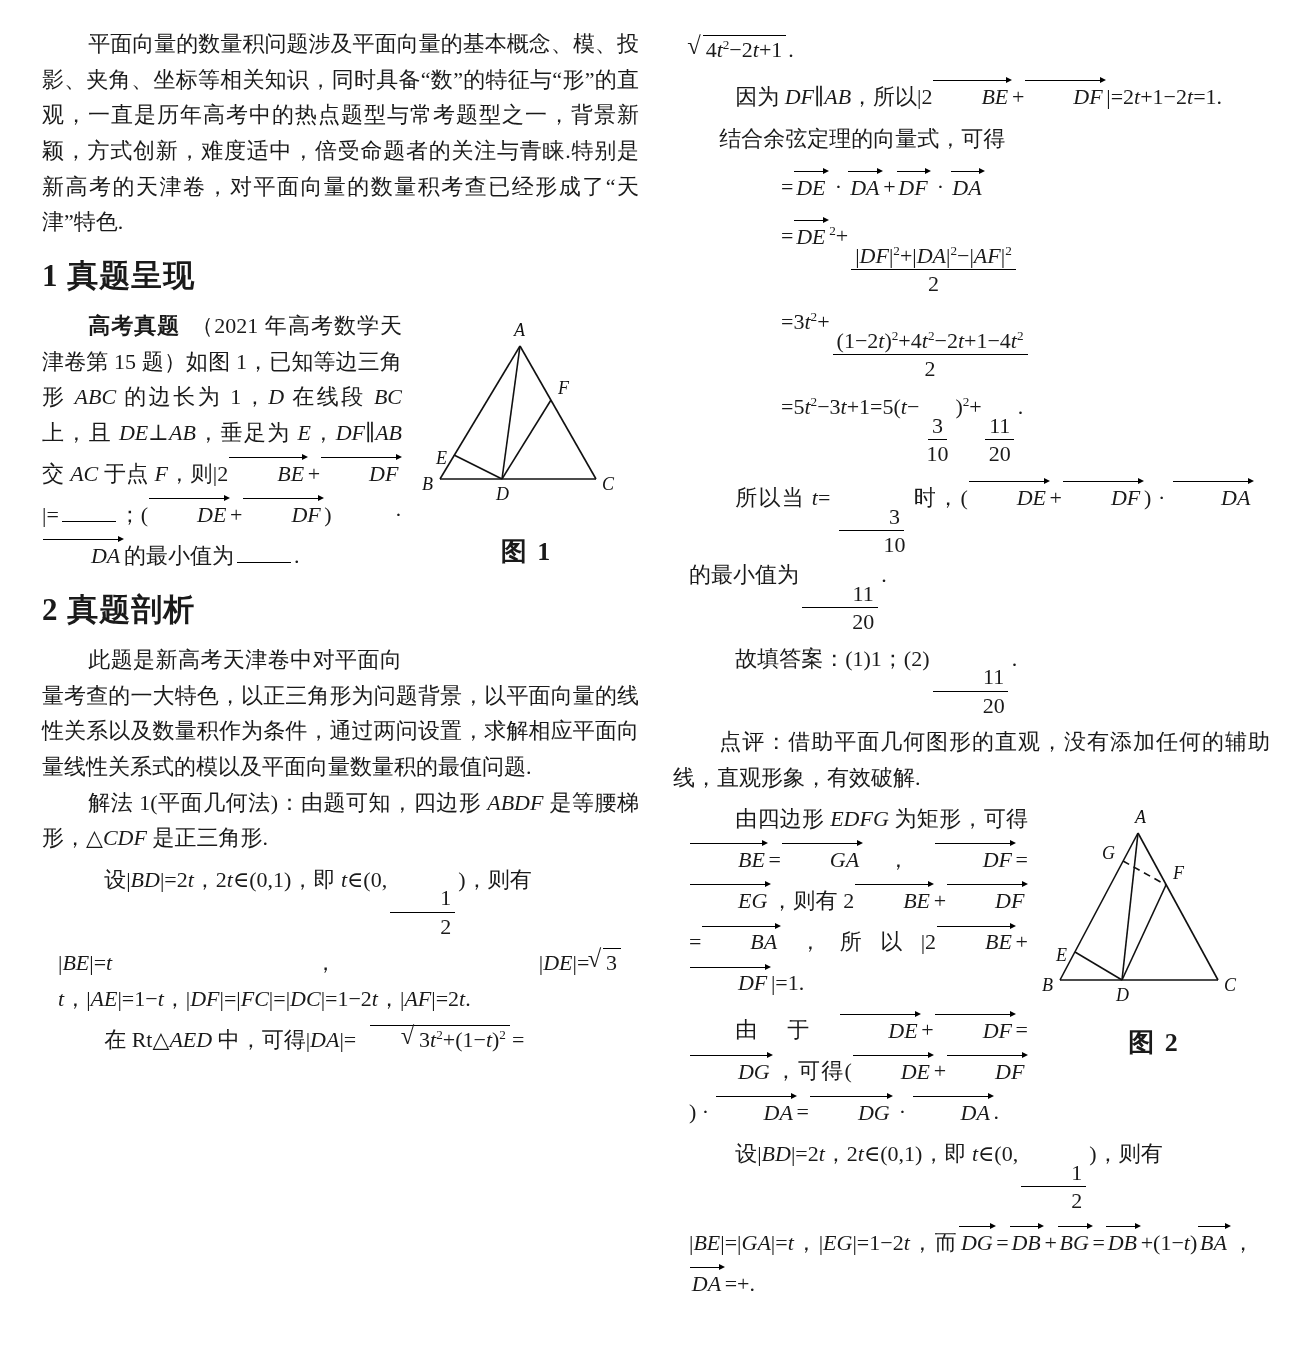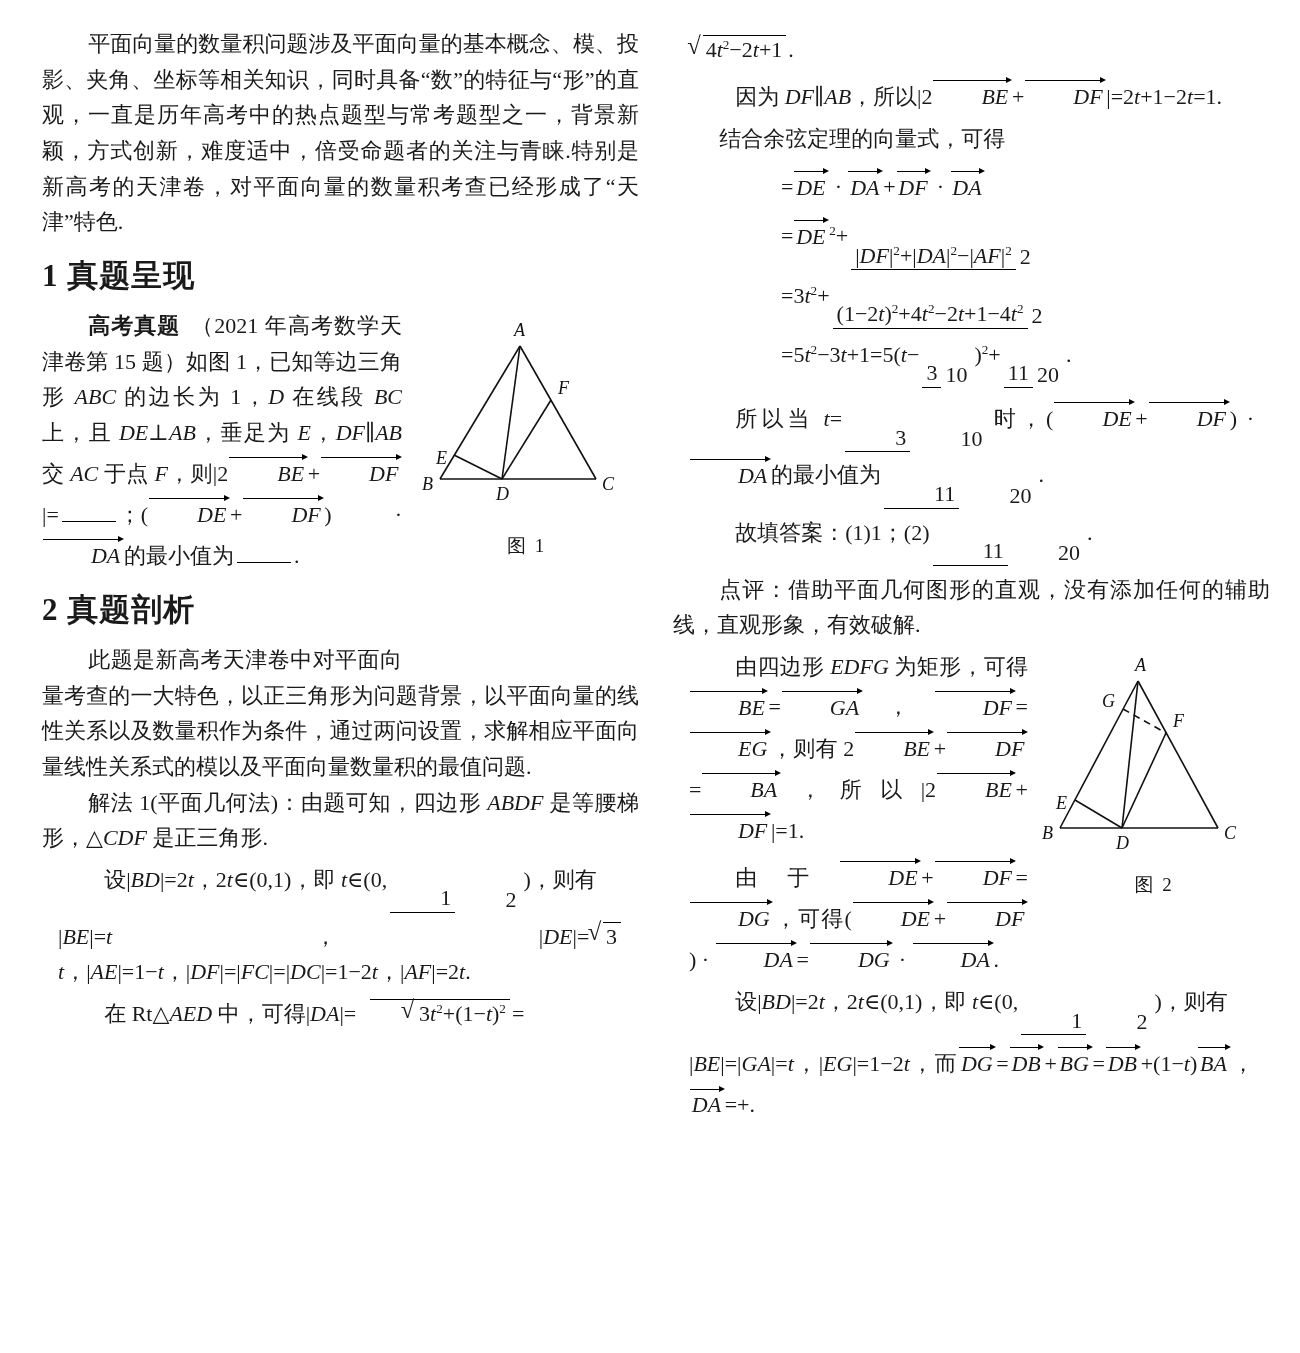--- a/index.html
+++ b/index.html
@@ -17,37 +17,37 @@
   .blabel{font-weight:bold;margin-right:0.5em;margin-top:33px;}
   .blabel2{font-weight:normal;}
   i{font-family:"Liberation Serif","DejaVu Serif",serif;font-style:italic;}
   sup{font-size:0.6em;vertical-align:super;line-height:0;}
   
   .vec{position:relative;display:inline-block;font-style:italic;padding:0.52em 0.12em 0 0.08em;line-height:1.05;margin:0 1px;}
   .vec::before{content:"";position:absolute;left:0;right:4px;top:0.30em;border-top:1.6px solid #000;}
   .vec::after{content:"";position:absolute;right:-1px;top:0.30em;transform:translateY(-52%);width:0;height:0;
     border-left:6px solid #000;border-top:3.2px solid transparent;border-bottom:3.2px solid transparent;}
   
-  .frac{display:inline-flex;flex-direction:row;align-items:center;vertical-align:-0.85em;
+  .frac{display:inline-flex;flex-direction:column;align-items:center;vertical-align:-0.85em;
     text-align:center;margin:0 3px;line-height:1.15;}
   .fnum{border-bottom:1.6px solid #000;padding:0 4px 1px 4px;display:block;}
   .fden{padding:1px 4px 0 4px;display:block;}
   
   .sqrt{display:inline-block;border-top:1.6px solid #000;padding:1px 4px 0 3px;margin:0 2px 0 0.62em;
     position:relative;line-height:1.15;}
   .sqrt::before{content:"√";position:absolute;left:-0.62em;top:-0.18em;font-size:1.12em;font-style:normal;}
   .blank{display:inline-block;width:54px;height:0.95em;border-bottom:1.6px solid #000;margin:0 3px;}
   .disp{padding-left:108px;margin:8px 0;}
   .disp1{padding-left:128px;margin:8px 0;}
   .eqline{margin:6px 16px;}
   
   .figure{float:right;text-align:center;}
   .fig1{width:225px;margin:6px 0 88px 12px;}
   .fig2{width:232px;margin:4px 0 8px 10px;}
-  .figcap{font-size:19px;margin-top:2px;text-align:center;letter-spacing:2px;}
+  .figcap{font-size:26px;margin-top:2px;text-align:center;letter-spacing:2px;font-weight:bold;}
   svg{display:block;}
   svg text{font-family:"Liberation Serif","DejaVu Serif",serif;font-style:italic;font-size:18px;fill:#111;}
   .clear{clear:both;}
 </style>
 </head>
 <body>
 
 <div class="page">
 
   <div class="col">

